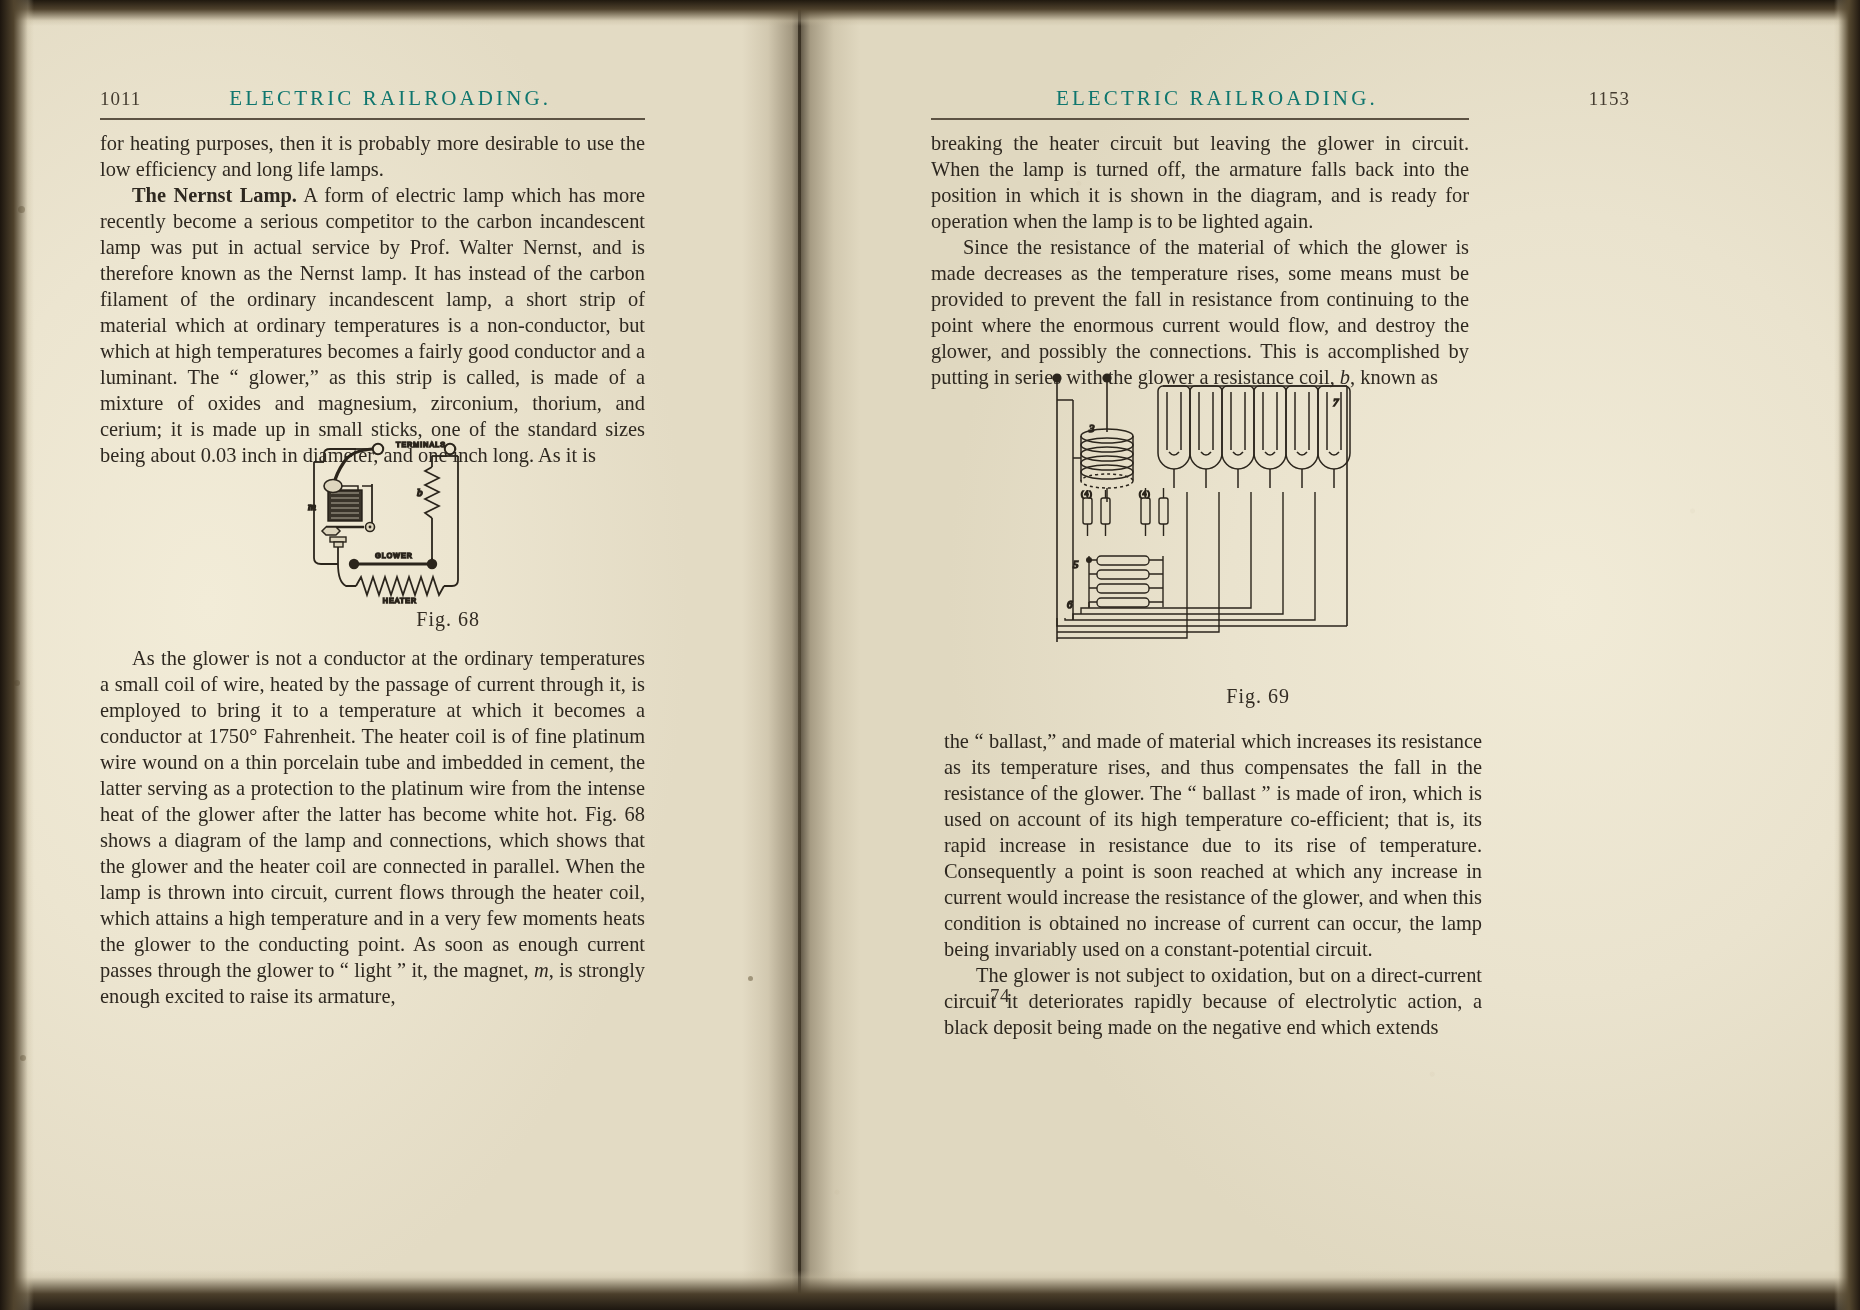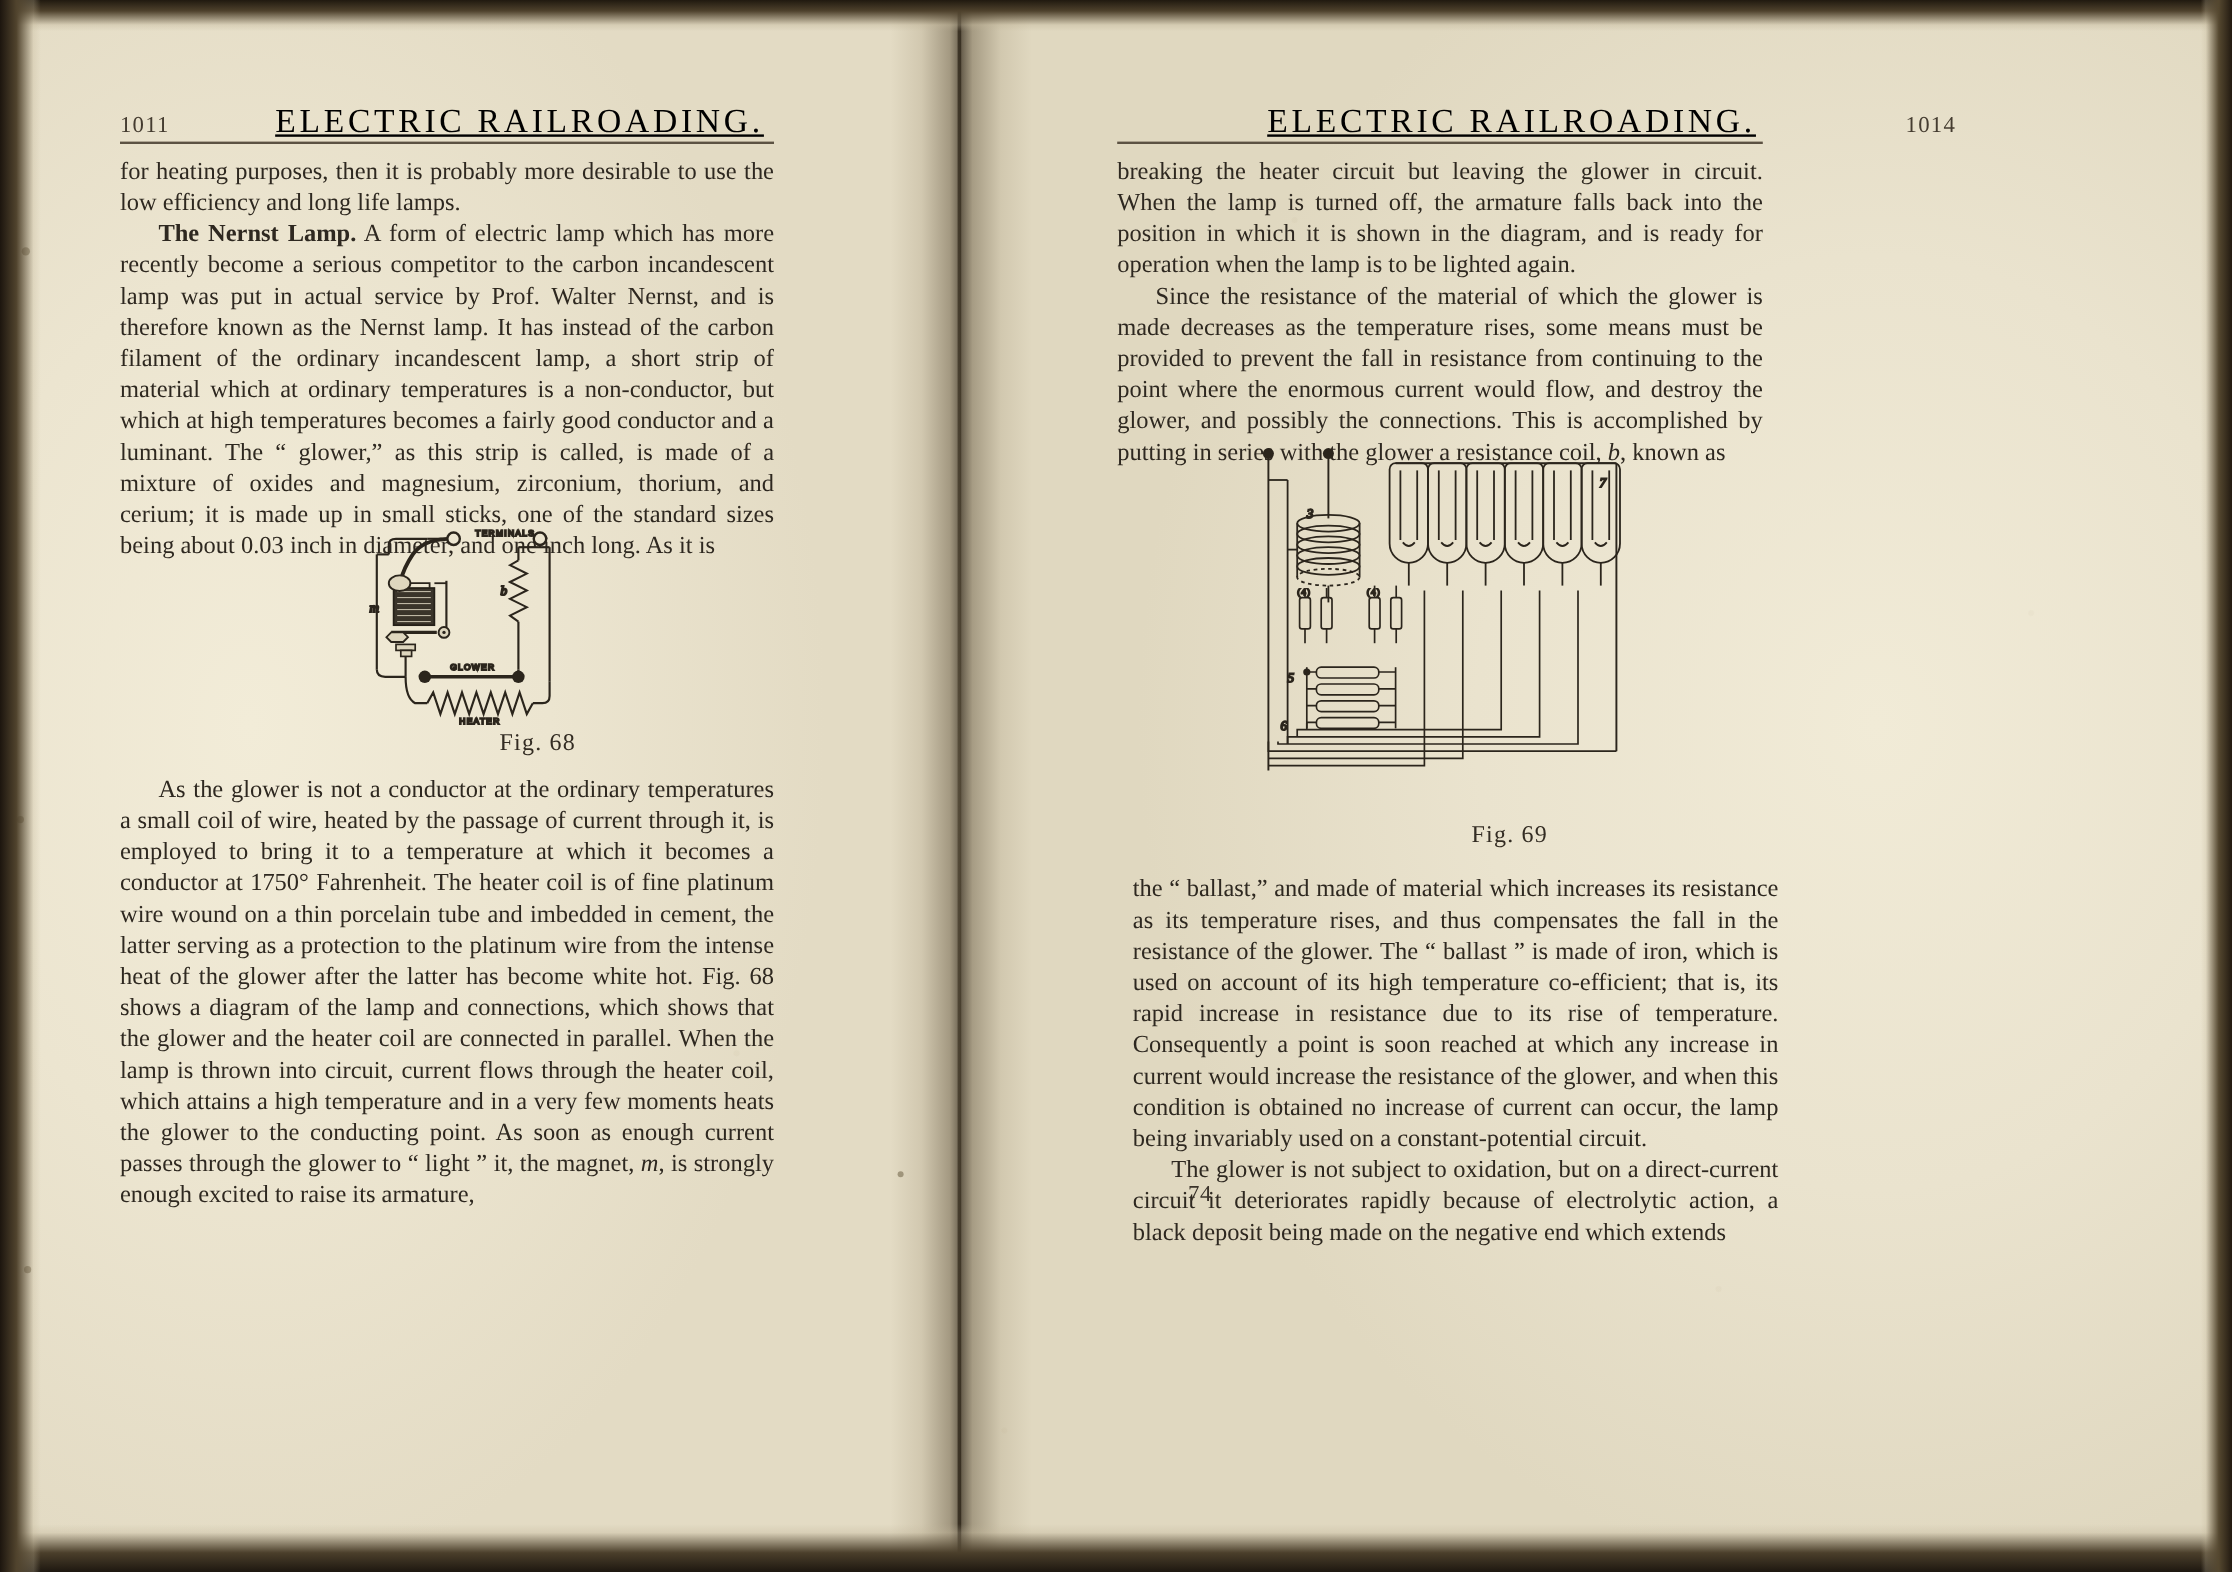--- a/index.html
+++ b/index.html
@@ -104,25 +104,24 @@
     display: flex;
     align-items: baseline;
     color: #3a332a;
   }
   .folio {
     font-size: 19px;
     letter-spacing: 1px;
     color: #453c30;
   }
   .head-title {
-    font-size: 28px;
+    font-size: 21px;
     letter-spacing: 3.1px;
-    color: #000000;
+    color: #0f766e;
     white-space: nowrap;
-    text-decoration: underline;
   }
   .rule {
     position: absolute;
     height: 2px;
     background: #5c5243;
   }
 
   
   .col {
     position: absolute;
@@ -259,21 +258,21 @@
     <div class="speck" style="left:18px; top:206px; width:7px; height:7px;"></div>
     <div class="speck" style="left:14px; top:680px; width:6px; height:6px;"></div>
     <div class="speck" style="left:20px; top:1055px; width:6px; height:6px;"></div>
   </div>
 
   <div class="page right">
     <div class="paper-base right"></div>
 
     <div class="running-head" style="left:130px; top:86px; width:700px; justify-content:space-between;">
       <span class="head-title" style="margin-left:126px;">ELECTRIC RAILROADING.</span>
-      <span class="folio">1014</span>
+      <span class="folio">1153</span>
     </div>
     <div class="rule" style="left:131px; top:118px; width:538px;"></div>
 
     <div class="col" style="left:131px; top:130px; width:538px;">
       <p>breaking the heater circuit but leaving the glower in circuit. When the lamp is turned off, the armature falls back into the position in which it is shown in the diagram, and is ready for operation when the lamp is to be lighted again.</p>
       <p class="indent">Since the resistance of the material of which the glower is made decreases as the temperature rises, some means must be provided to prevent the fall in resistance from continuing to the point where the enormous current would flow, and destroy the glower, and possibly the connections. This is accomplished by putting in series with the glower a resistance coil, <i>b</i>, known as</p>
     </div>
 
     <div class="figbox" style="left:245px; top:370px;">
       <svg width="310" height="300" viewBox="0 0 310 300" fill="none" stroke="#2b251c" stroke-width="1.5">

